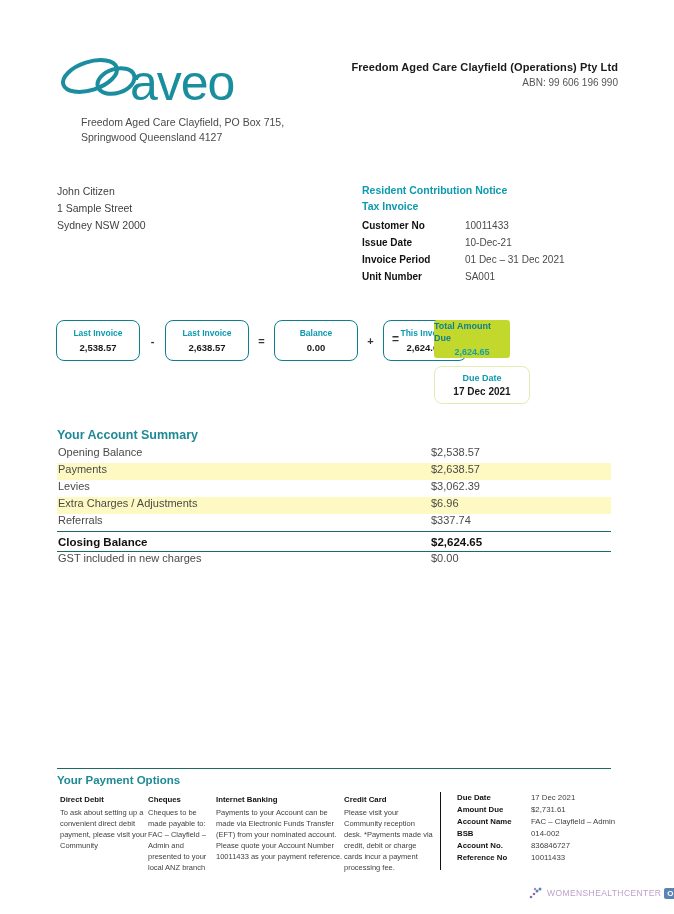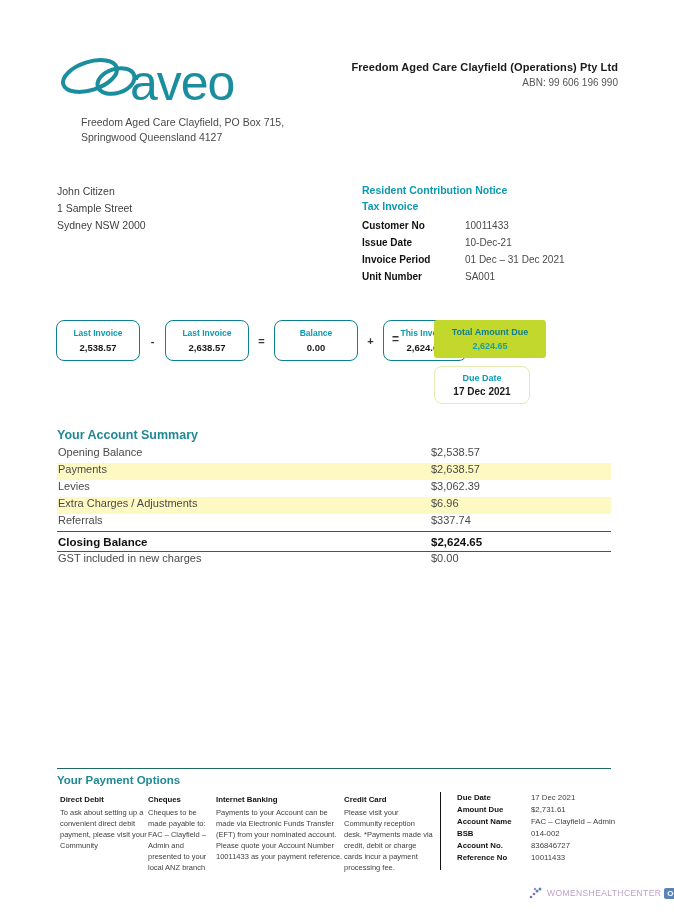--- a/index.html
+++ b/index.html
@@ -150,21 +150,21 @@
     top: 332px;
     font-size: 12px;
     font-weight: bold;
     color: #333;
   }
 
   .total-box {
     position: absolute;
     left: 434px;
     top: 320px;
-    width: 112px;
+    width: 76px;
     height: 38px;
     background: #c3d82d;
     border-radius: 3px;
     display: flex;
     flex-direction: column;
     align-items: center;
     justify-content: center;
   }
   .total-box .tb-label {
     font-size: 9px;

